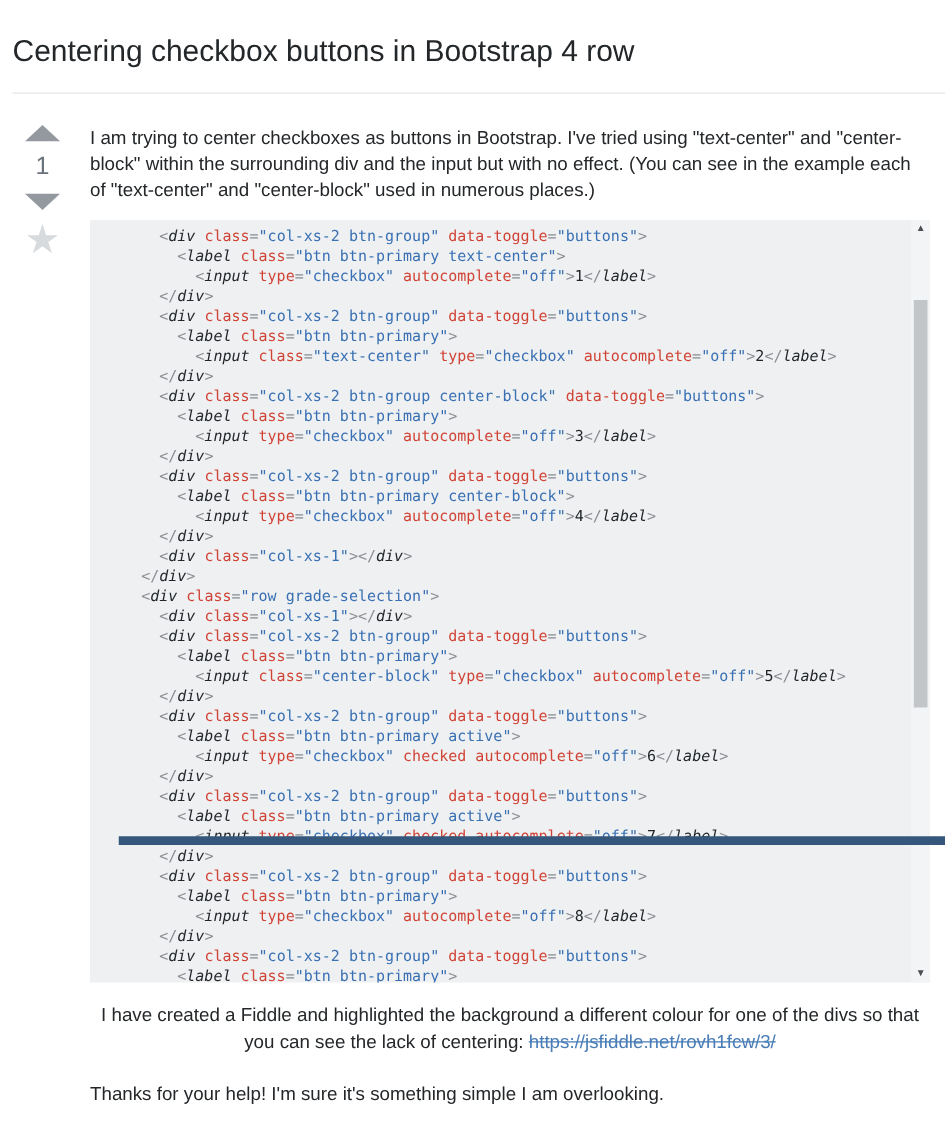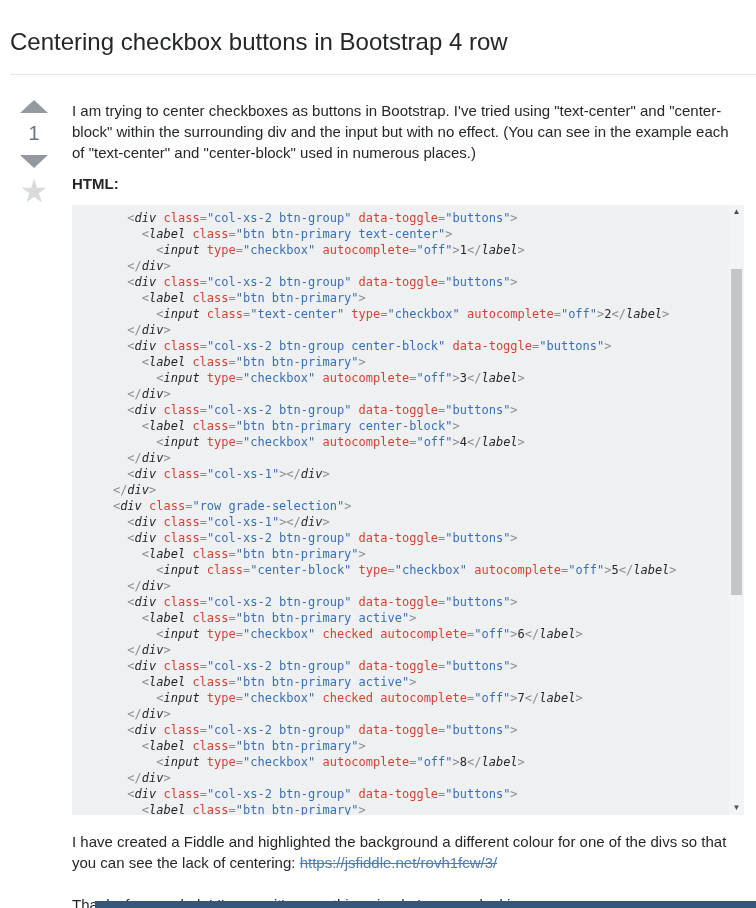--- a/index.html
+++ b/index.html
@@ -2,21 +2,21 @@
 <html style="--title: #242729; --body-text: #242729; --divider: #e4e6e8; --code-bg: #eff0f1; --tok-tag: #22262b; --tok-attr: #d04437; --tok-str: #3970b4; --tok-punct: #8a8d93; --link: #4a7db6; --vote-arrow: #93999f; --vote-count: #6a737c; --star: #d8dbde; --scroll-thumb: #c3c6c9; --scroll-track: #f3f4f6; --scroll-arrow: #4a4d52; --bottom-bar: #35577c;"><head>
 <meta charset="utf-8">
 <style>
   * { box-sizing: border-box; margin: 0; padding: 0; }
   html, body { background: #ffffff; }
   body {
     width: 756px; height: 908px; overflow: hidden; position: relative;
     font-family: "Liberation Sans", sans-serif;
     color: var(--body-text, #242729);
   }
-  .page { width: 756px; height: 908px; position: relative; background: #fff; }
+  .page { width: 756px; height: 676px; position: relative; background: #fff; }
 
   h1.q-title {
     font-size: 24px; font-weight: 400; line-height: 30px;
     color: var(--title, #242729);
     padding: 27px 10px 0 10px;
   }
   .divider {
     border-bottom: 1px solid var(--divider, #e4e6e8);
     margin-left: 10px; margin-top: 17px;
   }
@@ -71,21 +71,21 @@
     font-size: 8px; line-height: 14px; text-align: center;
     color: var(--scroll-arrow, #4a4d52); cursor: pointer;
   }
   .sb-up { top: 0; }
   .sb-down { bottom: 0; }
   .sb-thumb {
     position: absolute; left: 2px; top: 64px; width: 11px; height: 326px;
     background: var(--scroll-thumb, #c3c6c9); cursor: grab;
   }
 
-  .para-fiddle { margin-top: 16px; }
+  .para-fiddle { margin-top: 16px; text-align: center; }
   .para-thanks { margin-top: 21px; }
   .fiddle-link {
     color: var(--link, #4a7db6); text-decoration: line-through; cursor: pointer;
   }
   .bottom-bar {
     position: absolute; left: 95px; right: 0; bottom: 0; height: 7px;
     background: var(--bottom-bar, #35577c);
   }
 </style>
 </head>
@@ -100,21 +100,20 @@
 
     <div class="vote-col">
       <div class="arrow-up"></div>
       <div class="vote-count">1</div>
       <div class="arrow-down"></div>
       <div class="star">★</div>
     </div>
 
     <div class="content-col">
       <p class="body-text">I am trying to center checkboxes as buttons in Bootstrap. I've tried using "text-center" and "center-block" within the surrounding div and the input but with no effect. (You can see in the example each of "text-center" and "center-block" used in numerous places.)</p>
-      <p class="html-label">HTML:</p>
 
       <div class="code-block">
         <div class="code-lines" id="code-lines"><div class="code-line">      <span class="tp">&lt;</span><span class="tt">div</span> <span class="ta">class</span><span class="tp">=</span><span class="ts">"col-xs-2 btn-group"</span> <span class="ta">data-toggle</span><span class="tp">=</span><span class="ts">"buttons"</span><span class="tp">&gt;</span></div><div class="code-line">        <span class="tp">&lt;</span><span class="tt">label</span> <span class="ta">class</span><span class="tp">=</span><span class="ts">"btn btn-primary text-center"</span><span class="tp">&gt;</span></div><div class="code-line">          <span class="tp">&lt;</span><span class="tt">input</span> <span class="ta">type</span><span class="tp">=</span><span class="ts">"checkbox"</span> <span class="ta">autocomplete</span><span class="tp">=</span><span class="ts">"off"</span><span class="tp">&gt;</span><span class="tx">1</span><span class="tp">&lt;/</span><span class="tt">label</span><span class="tp">&gt;</span></div><div class="code-line">      <span class="tp">&lt;/</span><span class="tt">div</span><span class="tp">&gt;</span></div><div class="code-line">      <span class="tp">&lt;</span><span class="tt">div</span> <span class="ta">class</span><span class="tp">=</span><span class="ts">"col-xs-2 btn-group"</span> <span class="ta">data-toggle</span><span class="tp">=</span><span class="ts">"buttons"</span><span class="tp">&gt;</span></div><div class="code-line">        <span class="tp">&lt;</span><span class="tt">label</span> <span class="ta">class</span><span class="tp">=</span><span class="ts">"btn btn-primary"</span><span class="tp">&gt;</span></div><div class="code-line">          <span class="tp">&lt;</span><span class="tt">input</span> <span class="ta">class</span><span class="tp">=</span><span class="ts">"text-center"</span> <span class="ta">type</span><span class="tp">=</span><span class="ts">"checkbox"</span> <span class="ta">autocomplete</span><span class="tp">=</span><span class="ts">"off"</span><span class="tp">&gt;</span><span class="tx">2</span><span class="tp">&lt;/</span><span class="tt">label</span><span class="tp">&gt;</span></div><div class="code-line">      <span class="tp">&lt;/</span><span class="tt">div</span><span class="tp">&gt;</span></div><div class="code-line">      <span class="tp">&lt;</span><span class="tt">div</span> <span class="ta">class</span><span class="tp">=</span><span class="ts">"col-xs-2 btn-group center-block"</span> <span class="ta">data-toggle</span><span class="tp">=</span><span class="ts">"buttons"</span><span class="tp">&gt;</span></div><div class="code-line">        <span class="tp">&lt;</span><span class="tt">label</span> <span class="ta">class</span><span class="tp">=</span><span class="ts">"btn btn-primary"</span><span class="tp">&gt;</span></div><div class="code-line">          <span class="tp">&lt;</span><span class="tt">input</span> <span class="ta">type</span><span class="tp">=</span><span class="ts">"checkbox"</span> <span class="ta">autocomplete</span><span class="tp">=</span><span class="ts">"off"</span><span class="tp">&gt;</span><span class="tx">3</span><span class="tp">&lt;/</span><span class="tt">label</span><span class="tp">&gt;</span></div><div class="code-line">      <span class="tp">&lt;/</span><span class="tt">div</span><span class="tp">&gt;</span></div><div class="code-line">      <span class="tp">&lt;</span><span class="tt">div</span> <span class="ta">class</span><span class="tp">=</span><span class="ts">"col-xs-2 btn-group"</span> <span class="ta">data-toggle</span><span class="tp">=</span><span class="ts">"buttons"</span><span class="tp">&gt;</span></div><div class="code-line">        <span class="tp">&lt;</span><span class="tt">label</span> <span class="ta">class</span><span class="tp">=</span><span class="ts">"btn btn-primary center-block"</span><span class="tp">&gt;</span></div><div class="code-line">          <span class="tp">&lt;</span><span class="tt">input</span> <span class="ta">type</span><span class="tp">=</span><span class="ts">"checkbox"</span> <span class="ta">autocomplete</span><span class="tp">=</span><span class="ts">"off"</span><span class="tp">&gt;</span><span class="tx">4</span><span class="tp">&lt;/</span><span class="tt">label</span><span class="tp">&gt;</span></div><div class="code-line">      <span class="tp">&lt;/</span><span class="tt">div</span><span class="tp">&gt;</span></div><div class="code-line">      <span class="tp">&lt;</span><span class="tt">div</span> <span class="ta">class</span><span class="tp">=</span><span class="ts">"col-xs-1"</span><span class="tp">&gt;</span><span class="tp">&lt;/</span><span class="tt">div</span><span class="tp">&gt;</span></div><div class="code-line">    <span class="tp">&lt;/</span><span class="tt">div</span><span class="tp">&gt;</span></div><div class="code-line">    <span class="tp">&lt;</span><span class="tt">div</span> <span class="ta">class</span><span class="tp">=</span><span class="ts">"row grade-selection"</span><span class="tp">&gt;</span></div><div class="code-line">      <span class="tp">&lt;</span><span class="tt">div</span> <span class="ta">class</span><span class="tp">=</span><span class="ts">"col-xs-1"</span><span class="tp">&gt;</span><span class="tp">&lt;/</span><span class="tt">div</span><span class="tp">&gt;</span></div><div class="code-line">      <span class="tp">&lt;</span><span class="tt">div</span> <span class="ta">class</span><span class="tp">=</span><span class="ts">"col-xs-2 btn-group"</span> <span class="ta">data-toggle</span><span class="tp">=</span><span class="ts">"buttons"</span><span class="tp">&gt;</span></div><div class="code-line">        <span class="tp">&lt;</span><span class="tt">label</span> <span class="ta">class</span><span class="tp">=</span><span class="ts">"btn btn-primary"</span><span class="tp">&gt;</span></div><div class="code-line">          <span class="tp">&lt;</span><span class="tt">input</span> <span class="ta">class</span><span class="tp">=</span><span class="ts">"center-block"</span> <span class="ta">type</span><span class="tp">=</span><span class="ts">"checkbox"</span> <span class="ta">autocomplete</span><span class="tp">=</span><span class="ts">"off"</span><span class="tp">&gt;</span><span class="tx">5</span><span class="tp">&lt;/</span><span class="tt">label</span><span class="tp">&gt;</span></div><div class="code-line">      <span class="tp">&lt;/</span><span class="tt">div</span><span class="tp">&gt;</span></div><div class="code-line">      <span class="tp">&lt;</span><span class="tt">div</span> <span class="ta">class</span><span class="tp">=</span><span class="ts">"col-xs-2 btn-group"</span> <span class="ta">data-toggle</span><span class="tp">=</span><span class="ts">"buttons"</span><span class="tp">&gt;</span></div><div class="code-line">        <span class="tp">&lt;</span><span class="tt">label</span> <span class="ta">class</span><span class="tp">=</span><span class="ts">"btn btn-primary active"</span><span class="tp">&gt;</span></div><div class="code-line">          <span class="tp">&lt;</span><span class="tt">input</span> <span class="ta">type</span><span class="tp">=</span><span class="ts">"checkbox"</span> <span class="ta">checked</span> <span class="ta">autocomplete</span><span class="tp">=</span><span class="ts">"off"</span><span class="tp">&gt;</span><span class="tx">6</span><span class="tp">&lt;/</span><span class="tt">label</span><span class="tp">&gt;</span></div><div class="code-line">      <span class="tp">&lt;/</span><span class="tt">div</span><span class="tp">&gt;</span></div><div class="code-line">      <span class="tp">&lt;</span><span class="tt">div</span> <span class="ta">class</span><span class="tp">=</span><span class="ts">"col-xs-2 btn-group"</span> <span class="ta">data-toggle</span><span class="tp">=</span><span class="ts">"buttons"</span><span class="tp">&gt;</span></div><div class="code-line">        <span class="tp">&lt;</span><span class="tt">label</span> <span class="ta">class</span><span class="tp">=</span><span class="ts">"btn btn-primary active"</span><span class="tp">&gt;</span></div><div class="code-line">          <span class="tp">&lt;</span><span class="tt">input</span> <span class="ta">type</span><span class="tp">=</span><span class="ts">"checkbox"</span> <span class="ta">checked</span> <span class="ta">autocomplete</span><span class="tp">=</span><span class="ts">"off"</span><span class="tp">&gt;</span><span class="tx">7</span><span class="tp">&lt;/</span><span class="tt">label</span><span class="tp">&gt;</span></div><div class="code-line">      <span class="tp">&lt;/</span><span class="tt">div</span><span class="tp">&gt;</span></div><div class="code-line">      <span class="tp">&lt;</span><span class="tt">div</span> <span class="ta">class</span><span class="tp">=</span><span class="ts">"col-xs-2 btn-group"</span> <span class="ta">data-toggle</span><span class="tp">=</span><span class="ts">"buttons"</span><span class="tp">&gt;</span></div><div class="code-line">        <span class="tp">&lt;</span><span class="tt">label</span> <span class="ta">class</span><span class="tp">=</span><span class="ts">"btn btn-primary"</span><span class="tp">&gt;</span></div><div class="code-line">          <span class="tp">&lt;</span><span class="tt">input</span> <span class="ta">type</span><span class="tp">=</span><span class="ts">"checkbox"</span> <span class="ta">autocomplete</span><span class="tp">=</span><span class="ts">"off"</span><span class="tp">&gt;</span><span class="tx">8</span><span class="tp">&lt;/</span><span class="tt">label</span><span class="tp">&gt;</span></div><div class="code-line">      <span class="tp">&lt;/</span><span class="tt">div</span><span class="tp">&gt;</span></div><div class="code-line">      <span class="tp">&lt;</span><span class="tt">div</span> <span class="ta">class</span><span class="tp">=</span><span class="ts">"col-xs-2 btn-group"</span> <span class="ta">data-toggle</span><span class="tp">=</span><span class="ts">"buttons"</span><span class="tp">&gt;</span></div><div class="code-line">        <span class="tp">&lt;</span><span class="tt">label</span> <span class="ta">class</span><span class="tp">=</span><span class="ts">"btn btn-primary"</span><span class="tp">&gt;</span></div></div>
         <div class="scrollbar">
           <div class="sb-arrow sb-up">▲</div>
           <div class="sb-thumb"></div>
           <div class="sb-arrow sb-down">▼</div>
         </div>
       </div>
 

